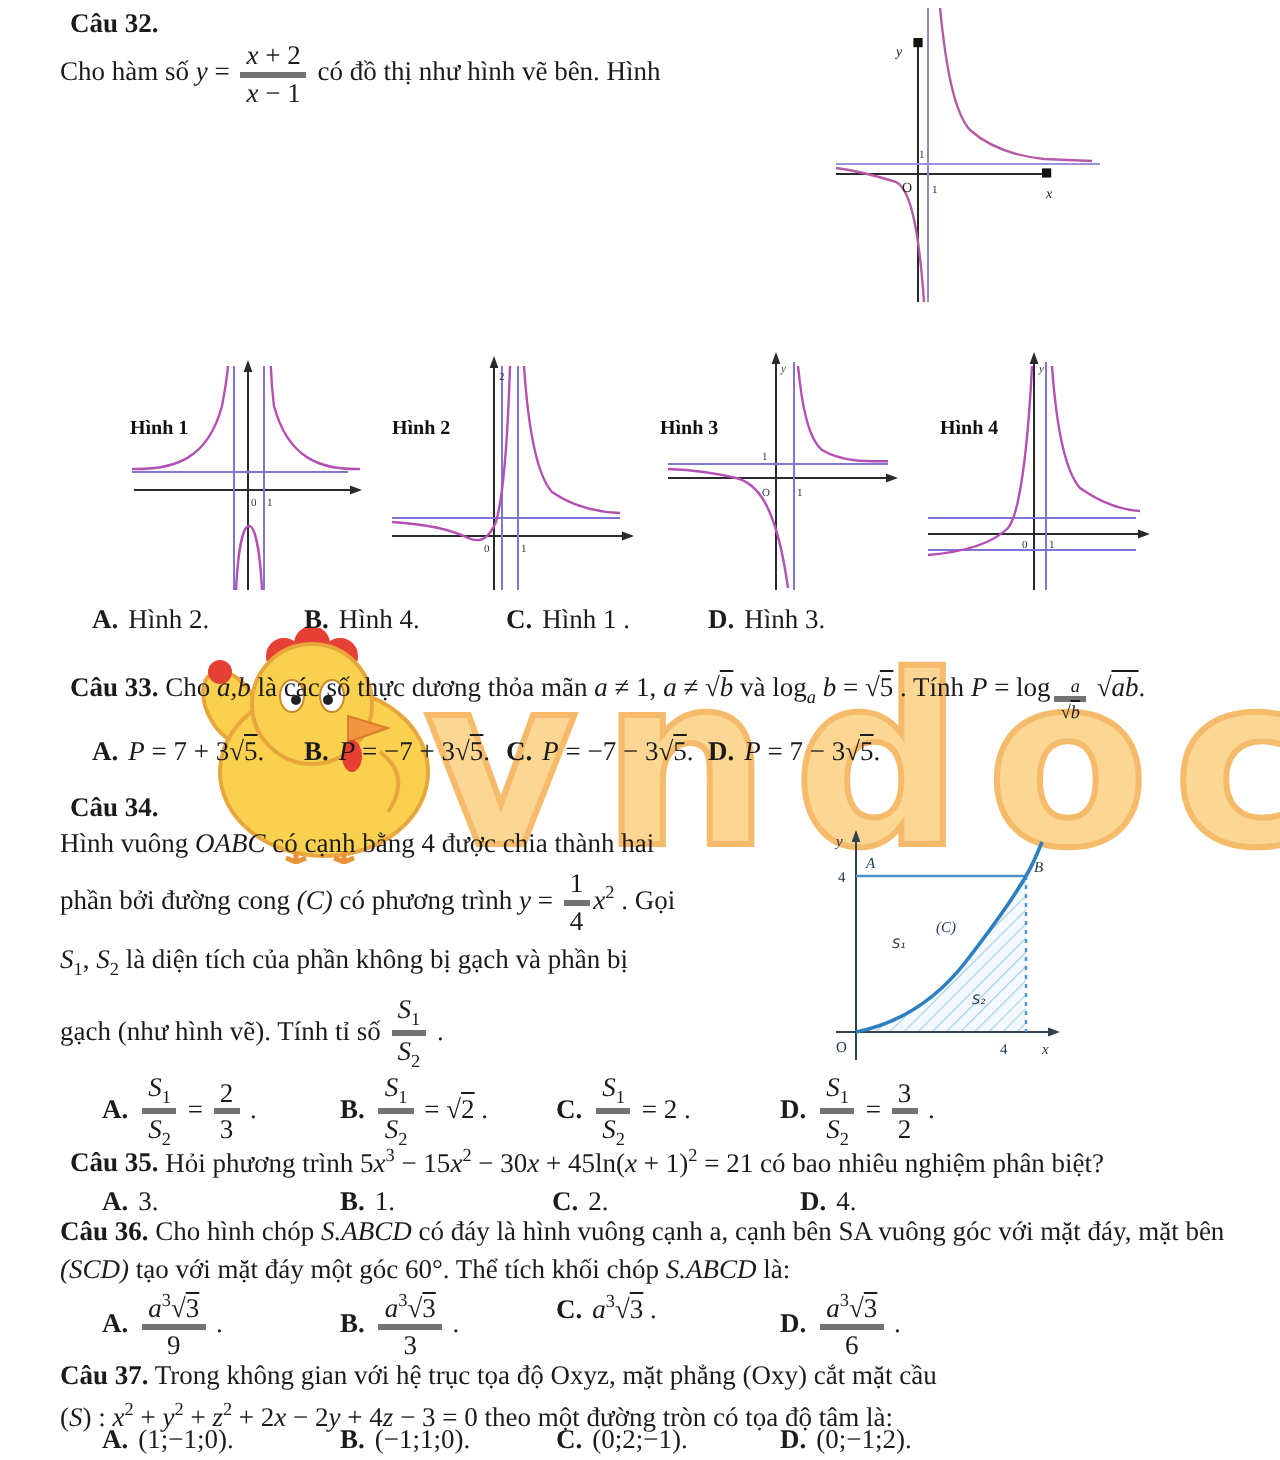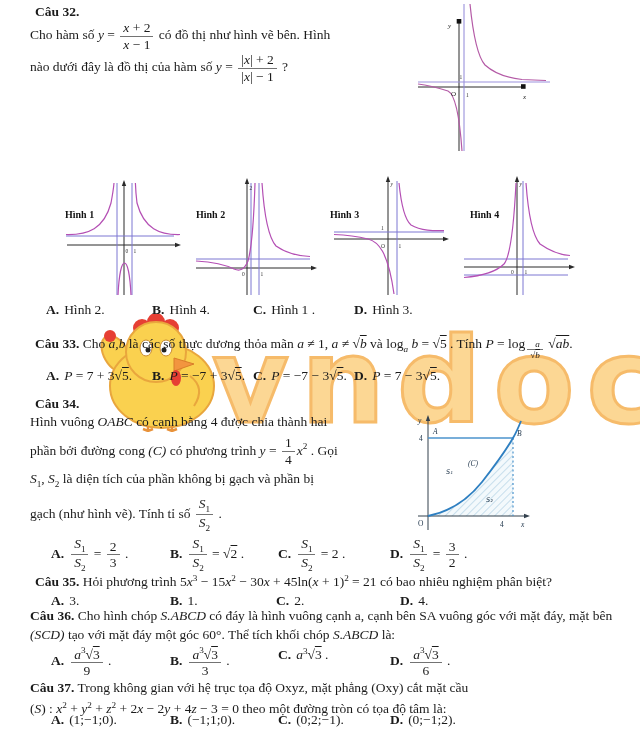--- a/index.html
+++ b/index.html
@@ -5,21 +5,21 @@
   html,body{margin:0;padding:0;background:#fff;}
   .page{position:relative;width:640px;height:730px;background:#ffffff;overflow:hidden;
         font-family:"Liberation Serif","DejaVu Serif",serif;font-size:13.5px;color:#1b1b1b;}
   .abs{position:absolute;}
   .qnum{font-weight:bold;font-family:Liberation Serif, serif;}
   .m{font-style:italic;}
   sub{font-size:.68em;}
   sup{font-size:.68em;}
   .frac{display:inline-block;text-align:center;vertical-align:middle;margin:0 2px;line-height:1.15;}
   .fn{display:block;padding:0 3px;text-align:right;}
-  .fd{display:block;border-top:1px solid #737373;padding:0 3px;}
+  .fd{display:block;border-top:3px solid #737373;padding:0 3px;}
   .rt{white-space:nowrap;}
   .rv{text-decoration:overline;}
   sub .frac{font-size:1em;}
   .ans{position:absolute;white-space:nowrap;}
   .ak{font-weight:bold;padding-right:5px;}
   .figlabel{position:absolute;font-weight:bold;font-size:10px;color:#111;margin-top:48px;}
   .qline{display:block;}
   
   .wm{position:absolute;left:0;top:0;width:640px;height:656px;z-index:0;}
   .wm-text{position:absolute;left:212px;top:322px;font-family:"DejaVu Sans",sans-serif;
@@ -56,21 +56,20 @@
       <path d="M 100,62 Q 116,74 104,92" fill="none" stroke="#e9a63d" stroke-width="2"></path>
       <path d="M 58,112 l 0,5 m -5,-2 l 5,2 l 5,-2" fill="none" stroke="#e8923a" stroke-width="2.5"></path>
       <path d="M 82,112 l 0,5 m -5,-2 l 5,2 l 5,-2" fill="none" stroke="#e8923a" stroke-width="2.5"></path>
     </svg>
     <div class="wm-text">vndoc</div>
   </div>
 
   <div class="layer" style="left:30px;top:4px;width:392px">
     <span class="qnum" style="margin-left:5px">Câu 32.</span>
     <div class="qline"><span>Cho hàm số </span><span class="m">y</span><span> = </span><span class="frac"><span class="fn"><span class="m">x</span><span> + 2</span></span><span class="fd"><span class="m">x</span><span> − 1</span></span></span><span> có đồ thị như hình vẽ bên. Hình</span></div>
-    <div class="qline"><span>nào dưới đây là đồ thị của hàm số </span><span class="m">y</span><span> = </span><span class="frac"><span class="fn"><span>|</span><span class="m">x</span><span>| + 2</span></span><span class="fd"><span>|</span><span class="m">x</span><span>| − 1</span></span></span><span> ?</span></div>
   </div>
 
   <svg class="layer" style="left:418px;top:2px" width="152" height="150" viewBox="0 0 152 150">
     <line x1="0" y1="85" x2="107" y2="85" stroke="#2a2a2a" stroke-width="1"></line>
     <rect x="103" y="82.2" width="4.6" height="4.6" fill="#111"></rect>
     <line x1="41" y1="21" x2="41" y2="149" stroke="#2a2a2a" stroke-width="1"></line>
     <rect x="38.7" y="17" width="4.6" height="4.6" fill="#111"></rect>
     <line x1="46" y1="2" x2="46" y2="149" stroke="#8f86d8" stroke-width="1"></line>
     <line x1="0" y1="80" x2="132" y2="80" stroke="#9b91dd" stroke-width="1"></line>
     <path d="M 0,82 C 12,83.5 22,86.5 30,89 C 36,92 41,106 44,149" fill="none" stroke="#b45aa6" stroke-width="1.2"></path>

